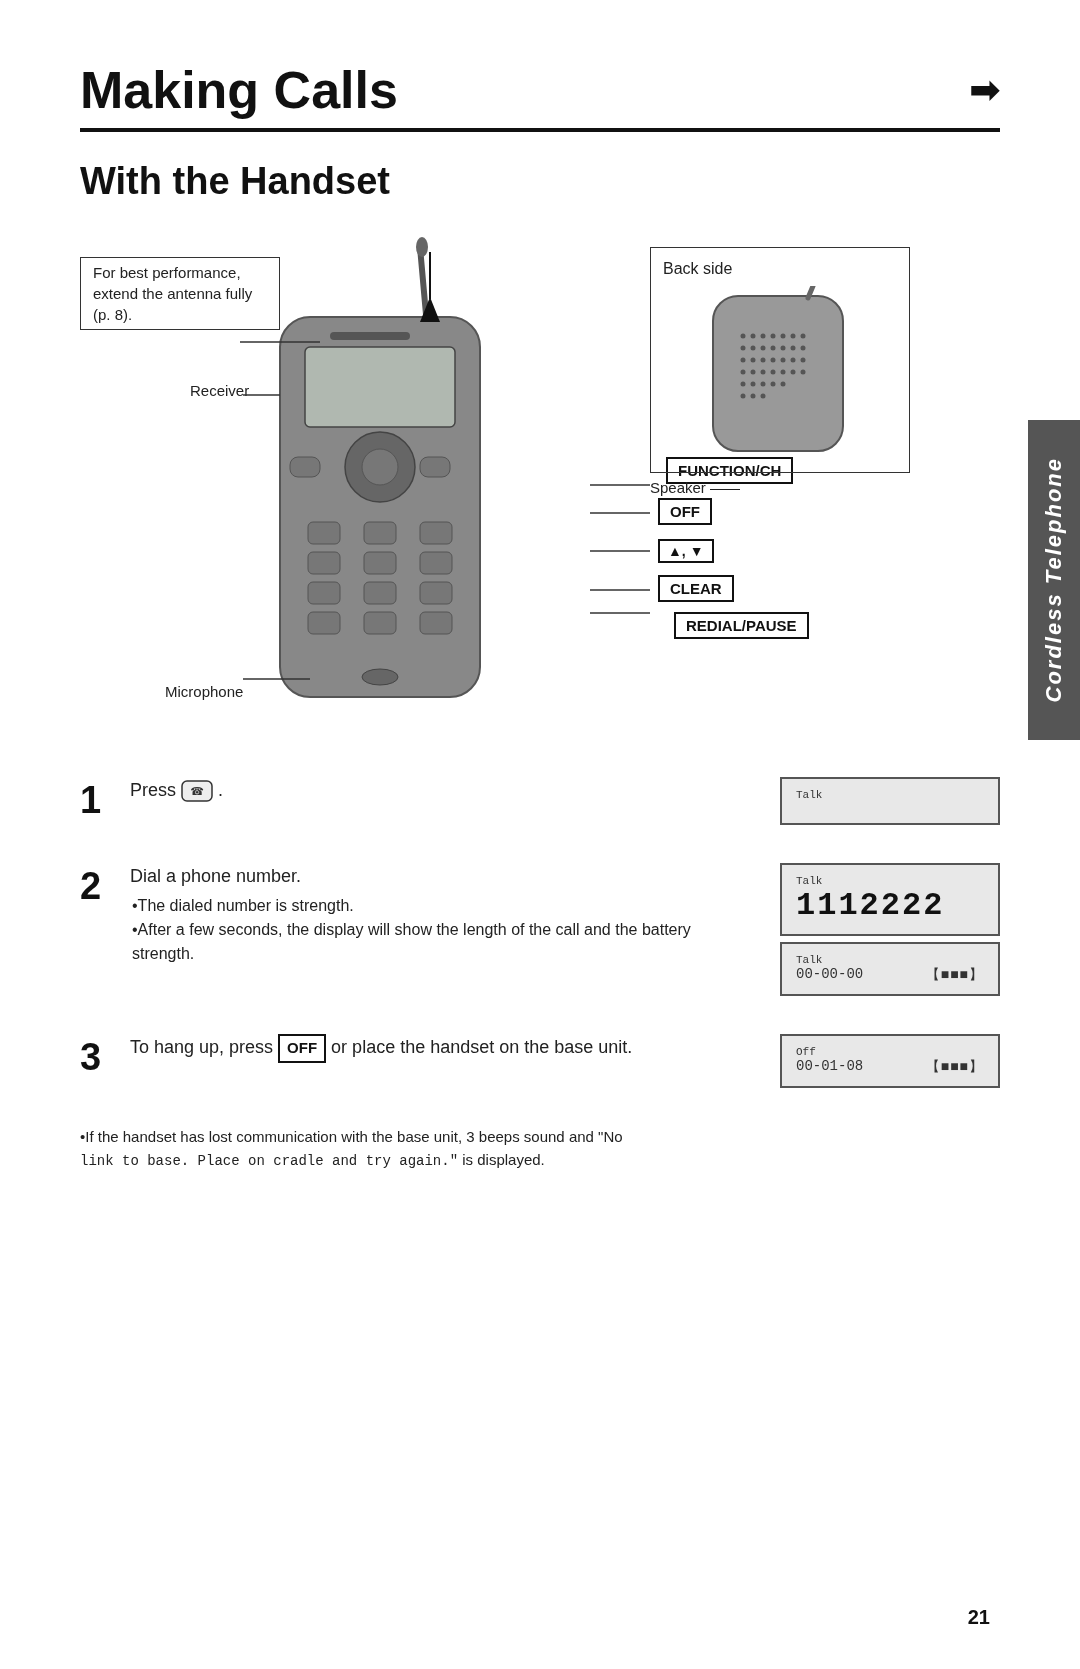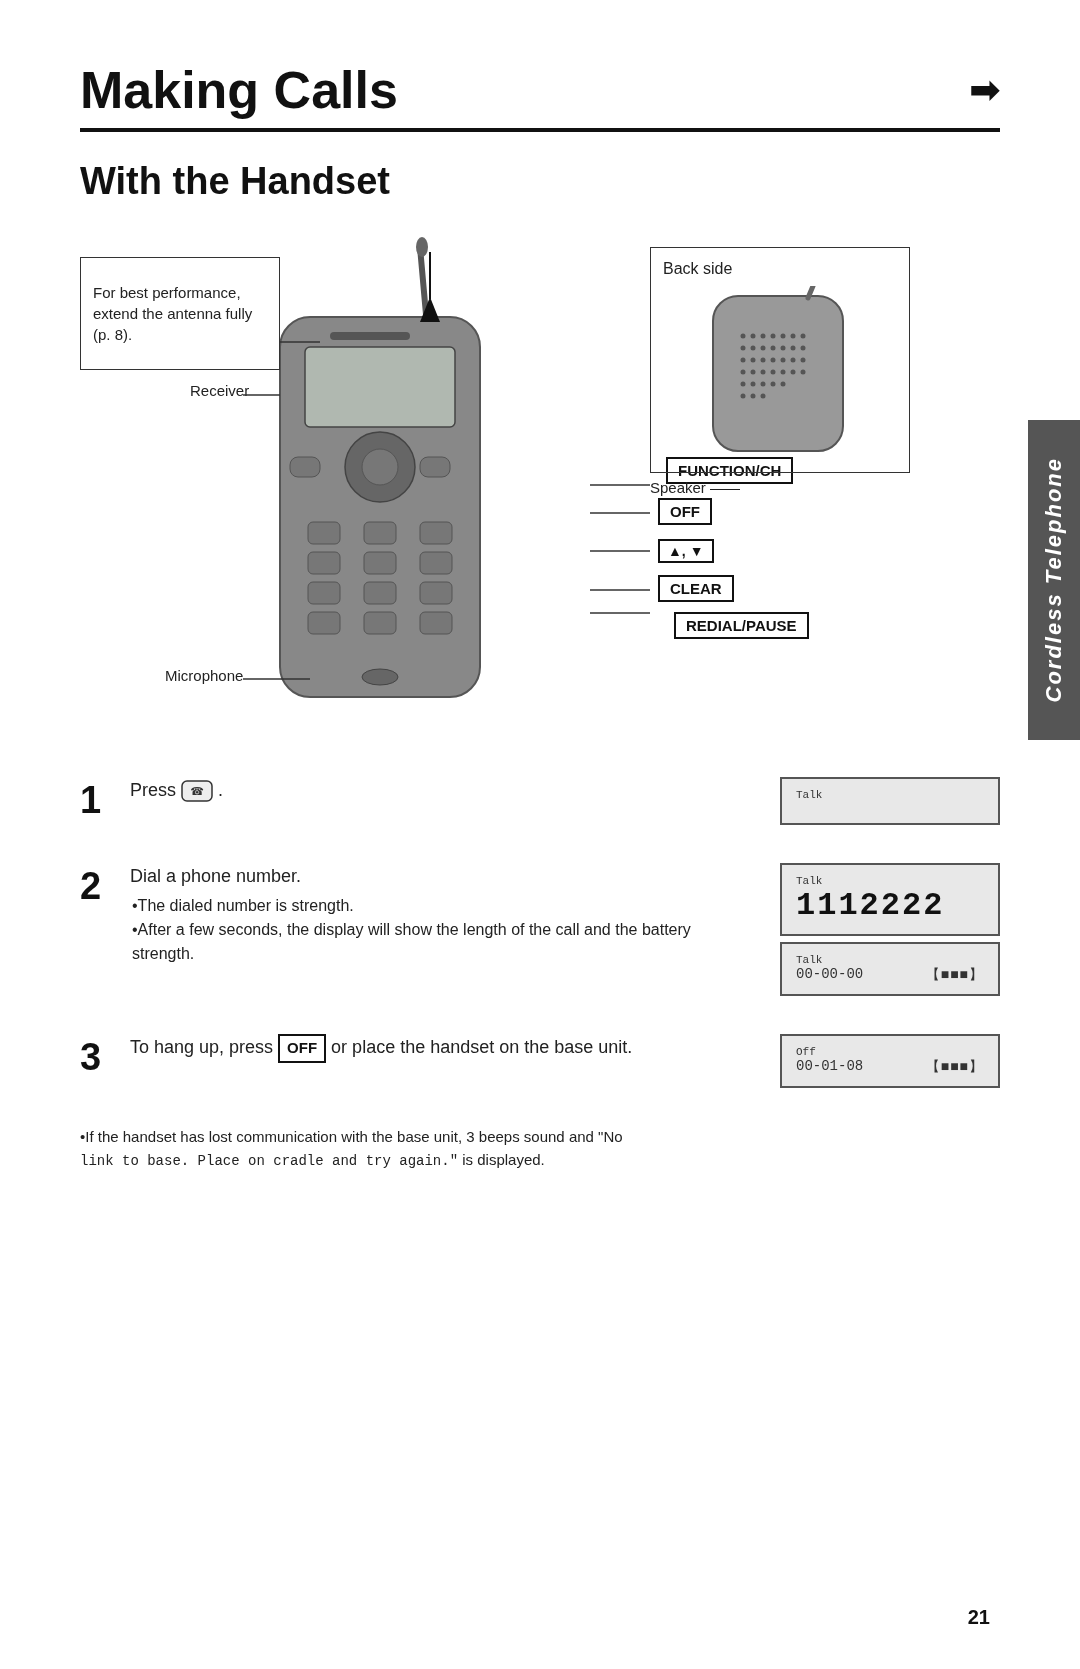--- a/index.html
+++ b/index.html
@@ -67,21 +67,21 @@
       writing-mode: vertical-rl;
       transform: rotate(180deg);
       letter-spacing: 2px;
     }
 
     
     .callout-box {
       position: absolute;
       border: 1.5px solid #333;
       background: #fff;
-      padding: 24px 12px;
+      padding: 4px 12px;
       font-size: 15px;
       line-height: 1.4;
       color: #222;
       top: 10px;
       left: 10px;
       width: 200px;
     }
     .backside-box {
       border: 1.5px solid #333;
       padding: 12px;
@@ -307,21 +307,21 @@
     </div>
 
     <div class="diag-label" style="top:155px;left:110px;">
       <span>Receiver</span>
     </div>
 
     <svg style="position:absolute;top:0;left:0;width:600px;height:530px;pointer-events:none;">
       <line x1="163" y1="168" x2="200" y2="168" stroke="#333" stroke-width="1.5"></line>
     </svg>
 
-    <div class="diag-label" style="top:440px;left:85px;">
+    <div class="diag-label" style="top:456px;left:85px;">
       <span>Microphone</span>
     </div>
     <svg style="position:absolute;top:0;left:0;width:600px;height:530px;pointer-events:none;">
       <line x1="163" y1="452" x2="230" y2="452" stroke="#333" stroke-width="1.5"></line>
     </svg>
 
     <div style="position:absolute;top:230px;left:510px;display:flex;flex-direction:column;gap:8px;">
       <div style="display:flex;align-items:flex-end;gap:16px;">
         <svg width="60" height="2" style="margin-right:0px;">
             <line x1="0" y1="1" x2="60" y2="1" stroke="#333" stroke-width="1.5"></line>

